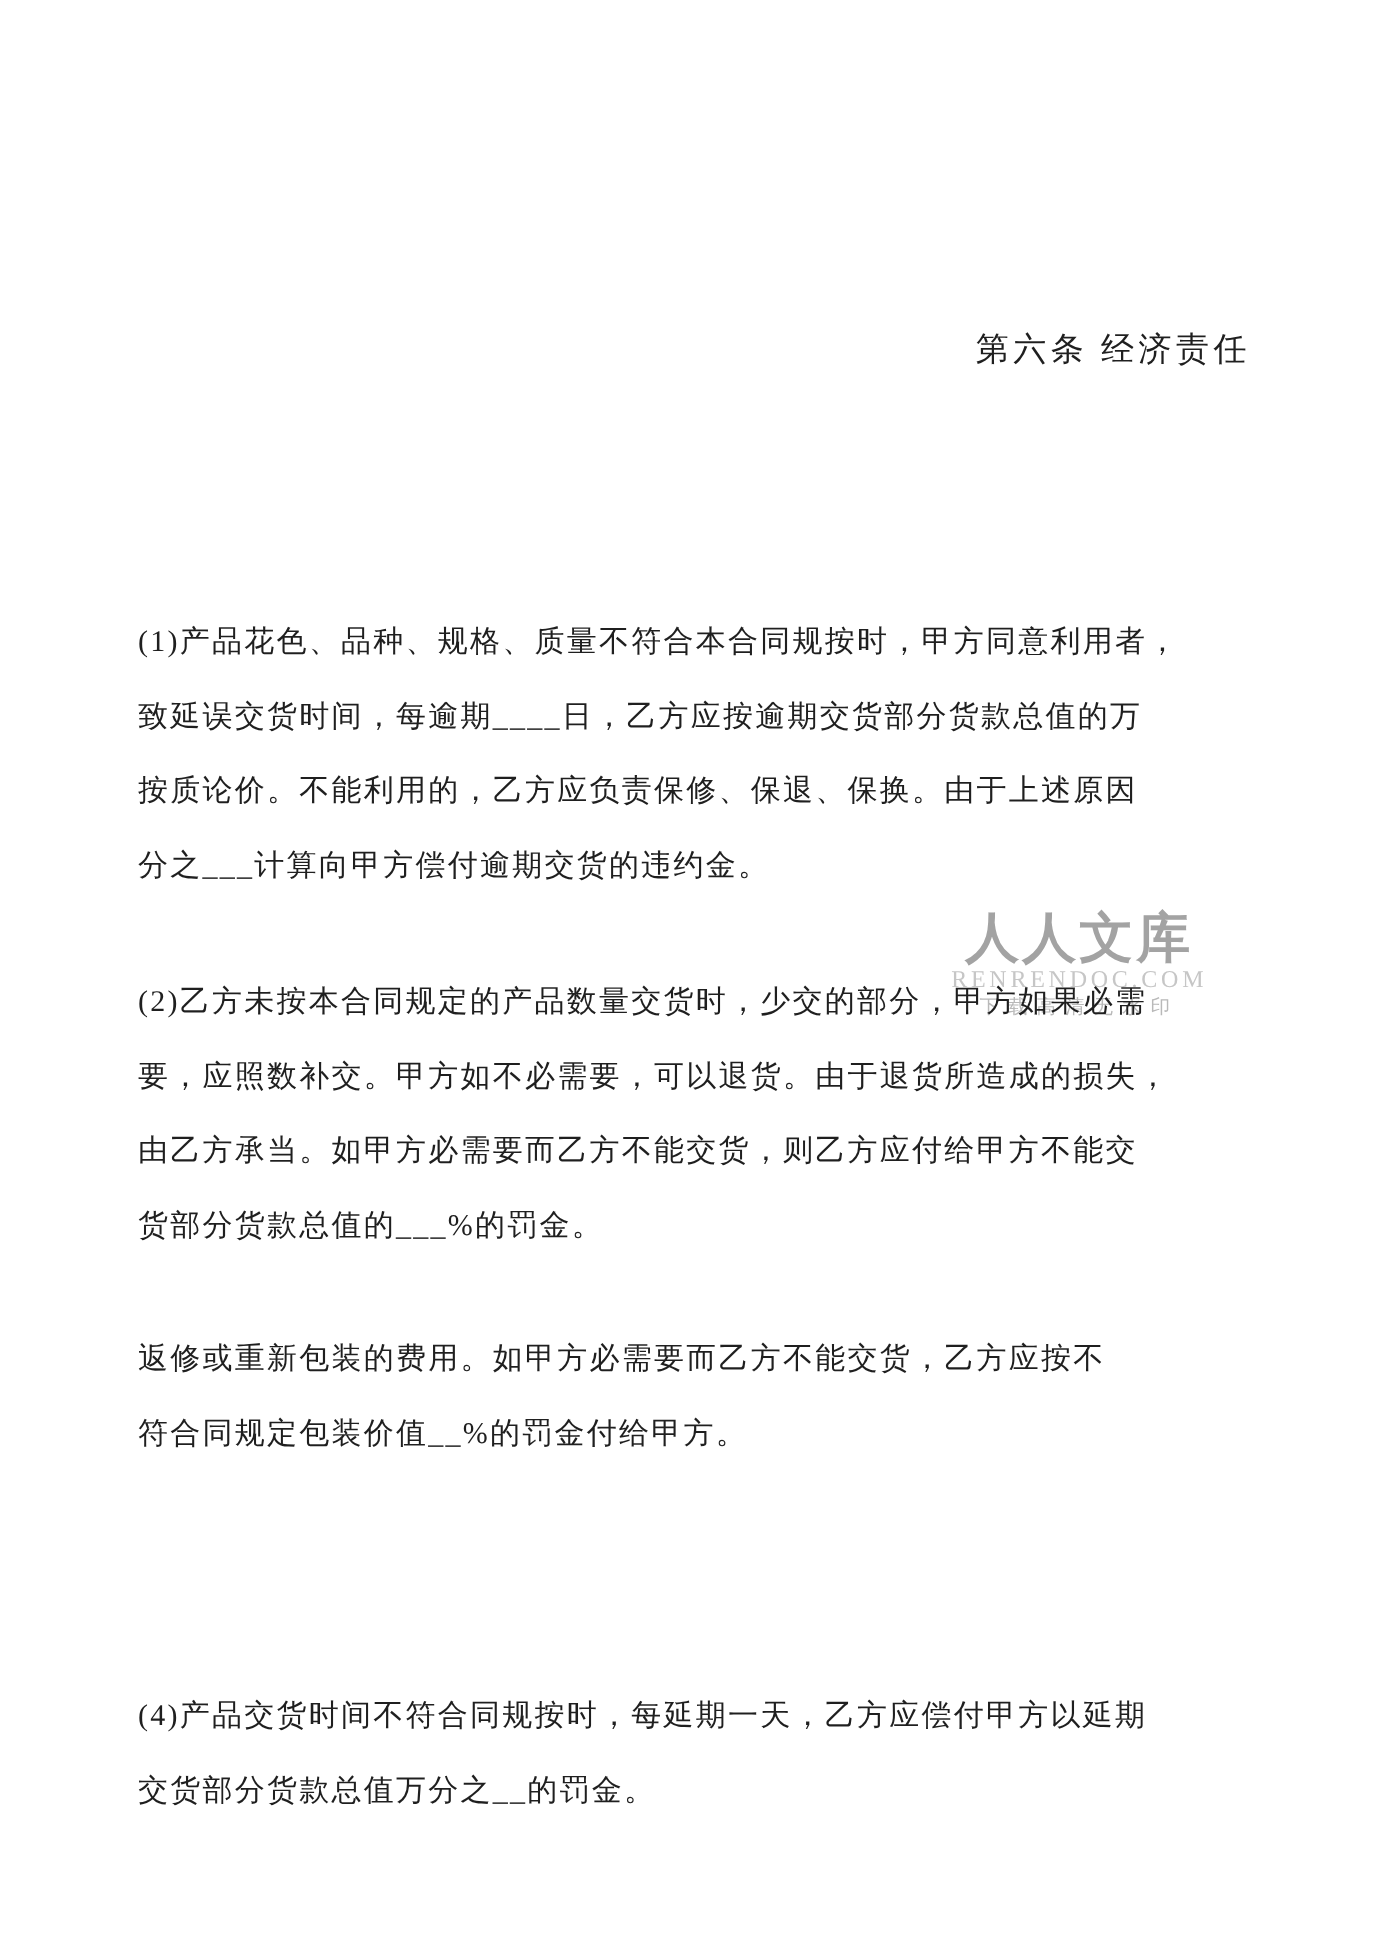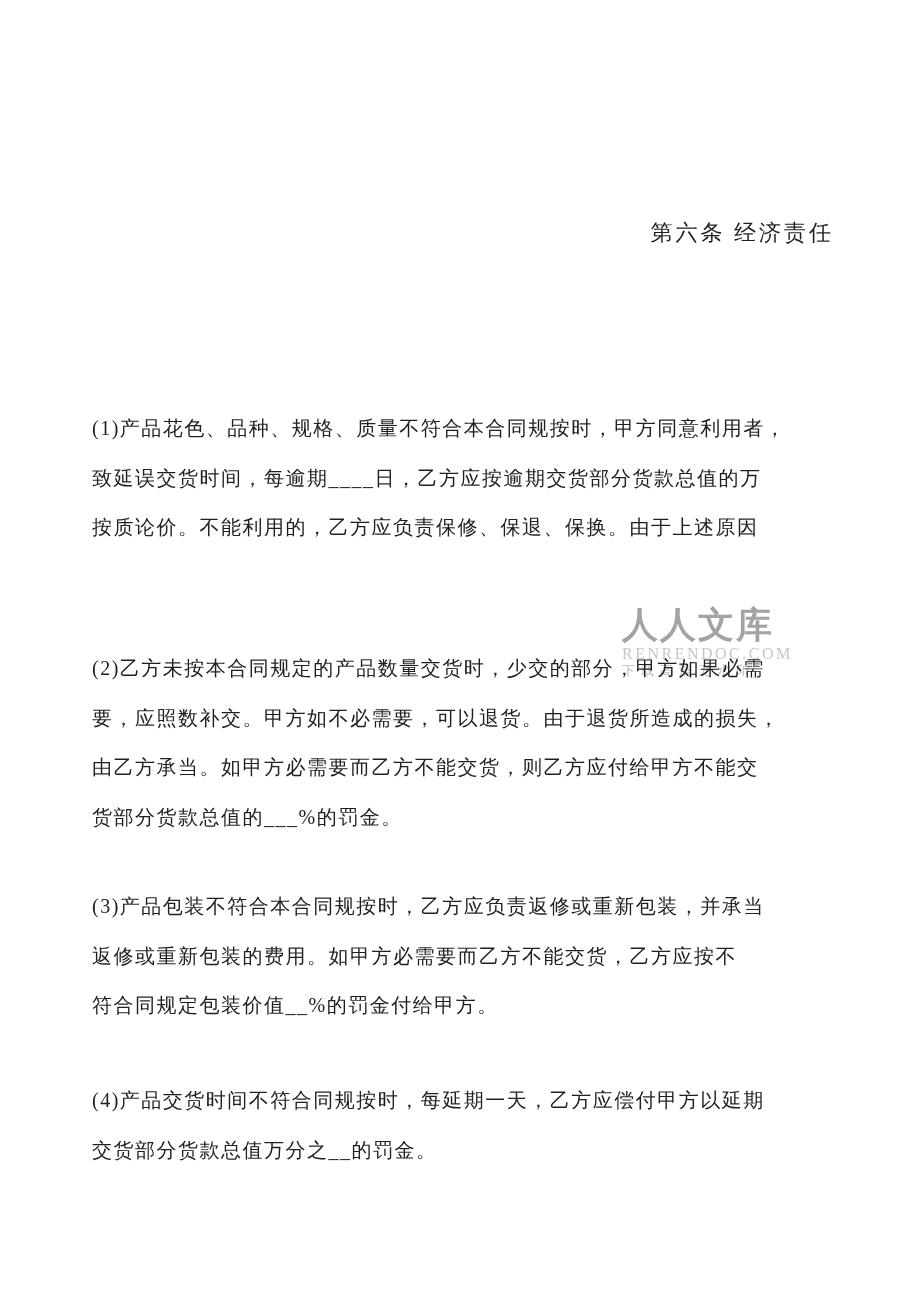--- a/index.html
+++ b/index.html
@@ -14,20 +14,21 @@
     background: #ffffff;
     overflow: hidden;
     font-family: "Liberation Serif", "DejaVu Serif", serif;
   }
   
   .watermark {
     position: absolute;
     left: 622px;
     top: 604px;
     width: 195px;
+    text-align: center;
     z-index: 1;
     user-select: none;
     line-height: 1;
   }
   .watermark-title {
     font-size: 36px;
     font-weight: bold;
     color: #a3a3a3;
     letter-spacing: 2px;
     line-height: 42px;
@@ -63,21 +64,21 @@
     font-weight: normal;
     margin: 0;
     text-align: right;
   }
   .para {
     margin: 0;
   }
   .para-1 { top: 404px; }
   .para-2 { top: 644px; }
   .para-3 { top: 882px; }
-  .para-4 { top: 1076px; }
+  .para-4 { top: 1120px; }
   .line {
     font-size: 20px;
     letter-spacing: 1.5px;
     line-height: 49.5px;
     white-space: nowrap;
   }
 </style>
 </head>
 <body>
 
@@ -88,31 +89,31 @@
     <div class="watermark-domain">RENRENDOC.COM</div>
     <div class="watermark-tagline">下载高清无水印</div>
   </div>
 
   <h1 class="doc-text heading">第六条 经济责任</h1>
 
   <div class="doc-text para para-1">
     <div class="line">(1)产品花色、品种、规格、质量不符合本合同规按时，甲方同意利用者，</div>
     <div class="line">致延误交货时间，每逾期____日，乙方应按逾期交货部分货款总值的万</div>
     <div class="line">按质论价。不能利用的，乙方应负责保修、保退、保换。由于上述原因</div>
+    <div class="line">分之___计算向甲方偿付逾期交货的违约金。</div>
   </div>
 
   <div class="doc-text para para-2">
     <div class="line">(2)乙方未按本合同规定的产品数量交货时，少交的部分，甲方如果必需</div>
     <div class="line">要，应照数补交。甲方如不必需要，可以退货。由于退货所造成的损失，</div>
     <div class="line">由乙方承当。如甲方必需要而乙方不能交货，则乙方应付给甲方不能交</div>
     <div class="line">货部分货款总值的___%的罚金。</div>
   </div>
 
   <div class="doc-text para para-3">
-    <div class="line">(3)产品包装不符合本合同规按时，乙方应负责返修或重新包装，并承当</div>
     <div class="line">返修或重新包装的费用。如甲方必需要而乙方不能交货，乙方应按不</div>
     <div class="line">符合同规定包装价值__%的罚金付给甲方。</div>
   </div>
 
   <div class="doc-text para para-4">
     <div class="line">(4)产品交货时间不符合同规按时，每延期一天，乙方应偿付甲方以延期</div>
     <div class="line">交货部分货款总值万分之__的罚金。</div>
   </div>
 
 </div>

